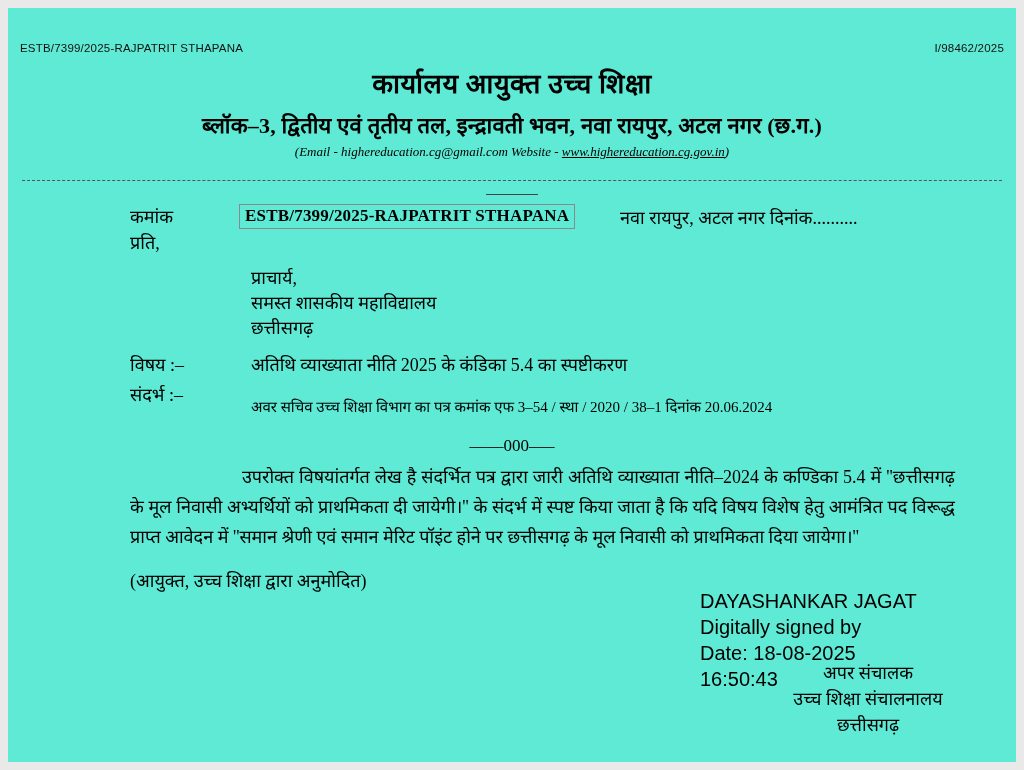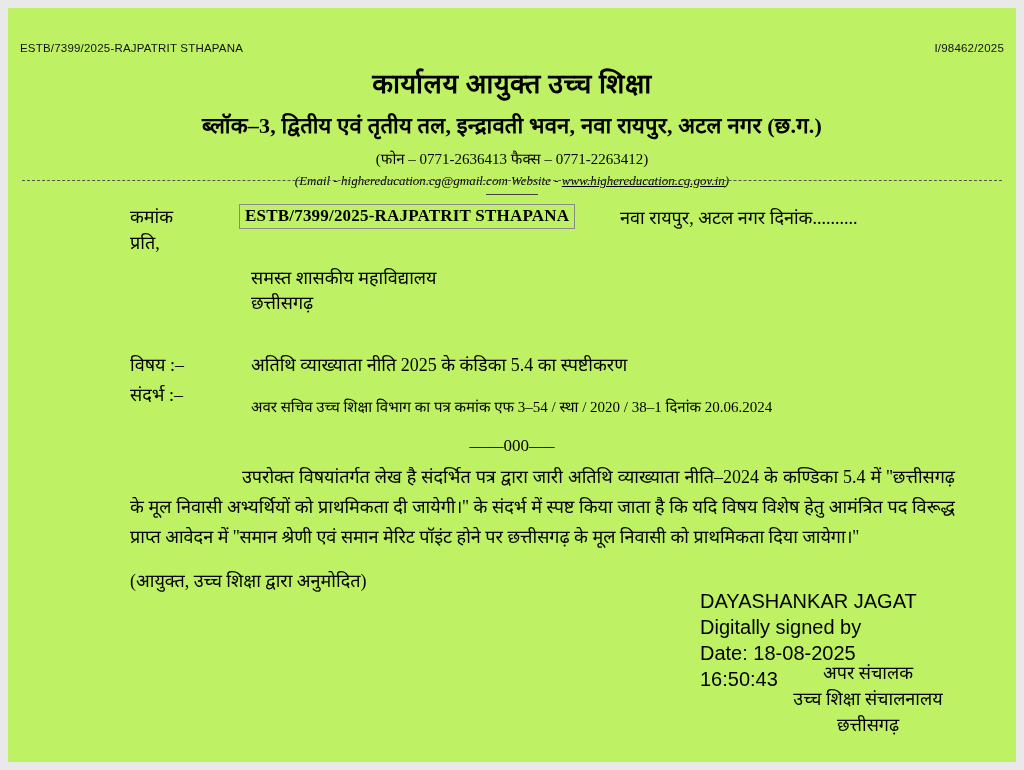--- a/index.html
+++ b/index.html
@@ -10,21 +10,21 @@
     height: 770px;
     background: #e9e9e9;
     font-family: "Liberation Sans", sans-serif;
   }
   .page {
     position: absolute;
     left: 8px;
     top: 8px;
     width: 1008px;
     height: 754px;
-    background: #bef264;
+    background: #5eead4;
     overflow: hidden;
   }
   .hdr-row {
     position: absolute;
     top: 34px;
     left: 0;
     width: 100%;
     padding: 0 12px;
     display: flex;
     justify-content: space-between;
@@ -203,40 +203,40 @@
 <div class="page">
 
   <div class="hdr-row">
     <span>ESTB/7399/2025-RAJPATRIT STHAPANA</span>
     <span>I/98462/2025</span>
   </div>
 
   <div class="title-block">
     <div class="t1">कार्यालय आयुक्त उच्च शिक्षा</div>
     <div class="t2">ब्लॉक–3, द्वितीय एवं तृतीय तल, इन्द्रावती भवन, नवा रायपुर, अटल नगर (छ.ग.)</div>
-    <div class="t3">(फोन – 0771-2636413 फैक्स – 0771-2263412)</div>
     <div class="t4">
       <span>(Email - highereducation.cg@gmail.com  Website - </span><u>www.highereducation.cg.gov.in</u><span>)</span>
     </div>
   </div>
 
   <div class="rule"></div>
   <div class="subrule"></div>
 
   <div class="body-area">
 
     <div class="line-krmank">
       <span class="lbl-krmank">कमांक</span>
       <span class="memo-no">ESTB/7399/2025-RAJPATRIT STHAPANA</span>
       <span class="place-date">नवा रायपुर, अटल नगर दिनांक..........</span>
     </div>
 
     <div class="lbl-prati">प्रति,</div>
 
     <div class="addressee">
+      <div>प्राचार्य,</div>
       <div>समस्त शासकीय महाविद्यालय</div>
       <div>छत्तीसगढ़</div>
     </div>
 
     <div class="sub-row">विषय :–</div>
     <div class="sub-val">अतिथि व्याख्याता नीति 2025 के कंडिका 5.4 का स्पष्टीकरण</div>
 
     <div class="ref-row">संदर्भ :–</div>
     <div class="ref-val">अवर सचिव उच्च शिक्षा विभाग का पत्र कमांक एफ 3–54 / स्था / 2020 / 38–1 दिनांक 20.06.2024</div>
 

